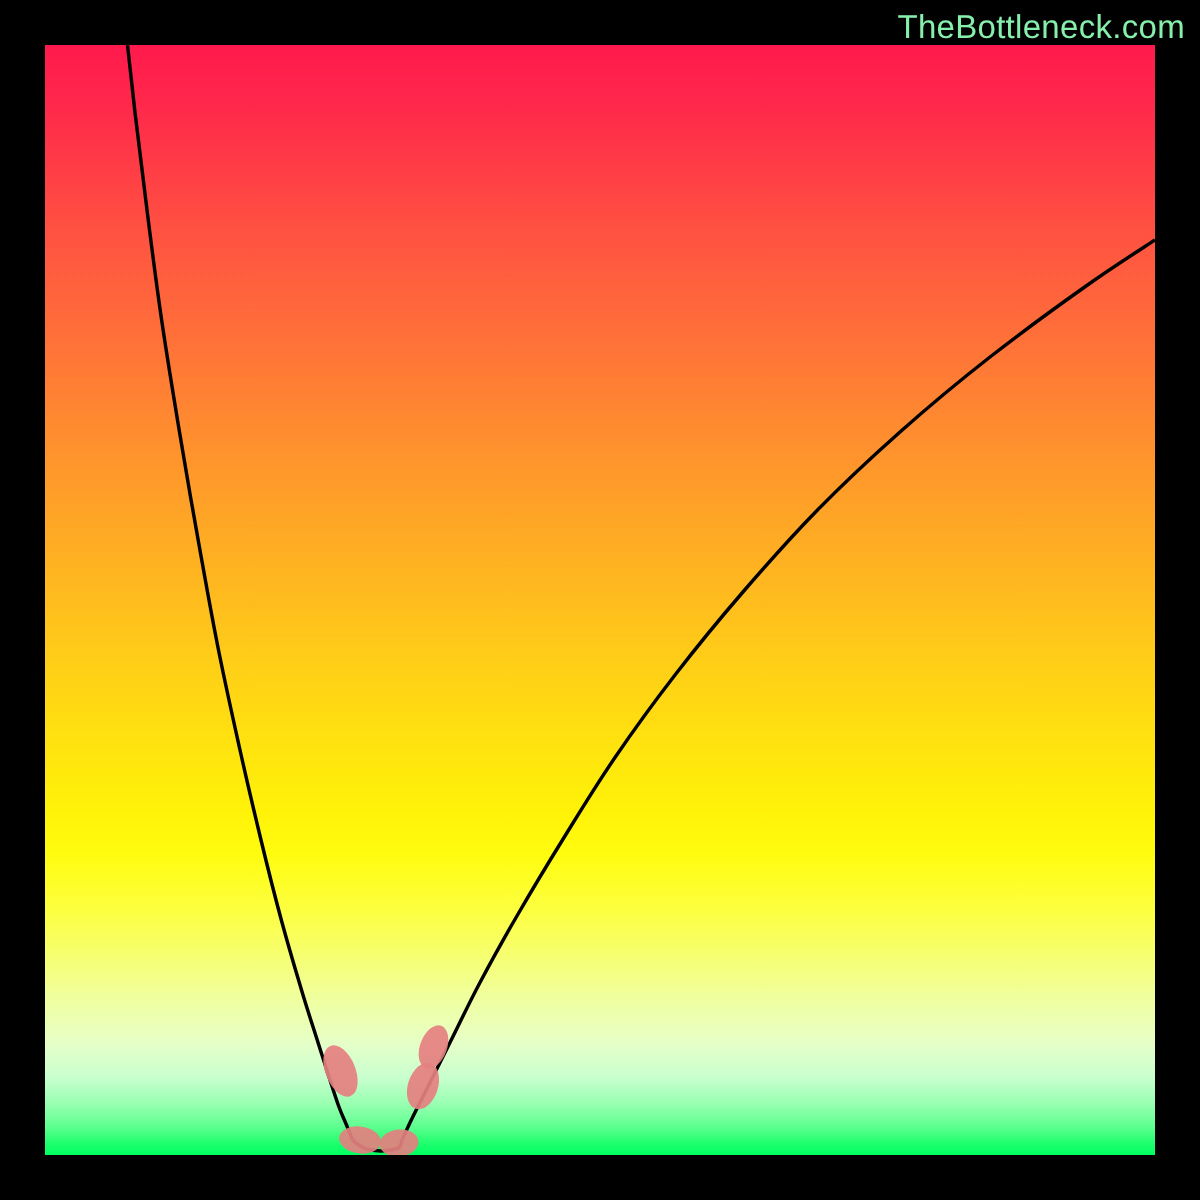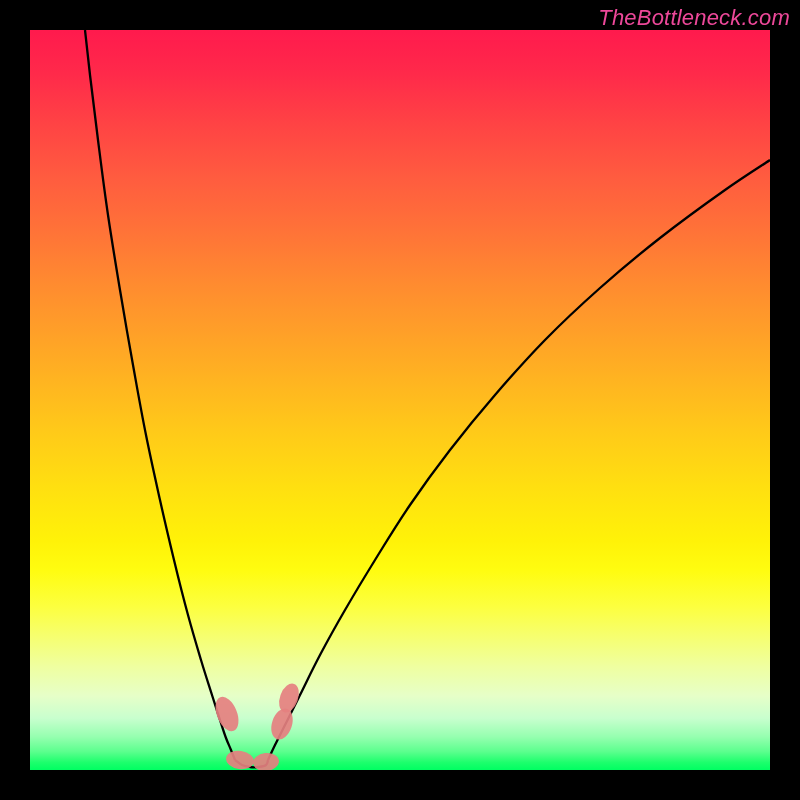--- a/index.html
+++ b/index.html
@@ -53,23 +53,22 @@
     width: 740px;
     height: 740px;
   }
   .watermark {
     position: absolute;
     top: 5px;
     right: 10px;
     font-family: Arial, Helvetica, sans-serif;
     font-size: 22px;
     font-weight: 500;
-    color: #ec4899;
+    color: #86efac;
     letter-spacing: 0.2px;
-    font-style: italic;
   }
   .marker {
     fill: #e58080;
     opacity: 0.92;
   }
 </style>
 </head>
 <body>
 
 <div class="container">

